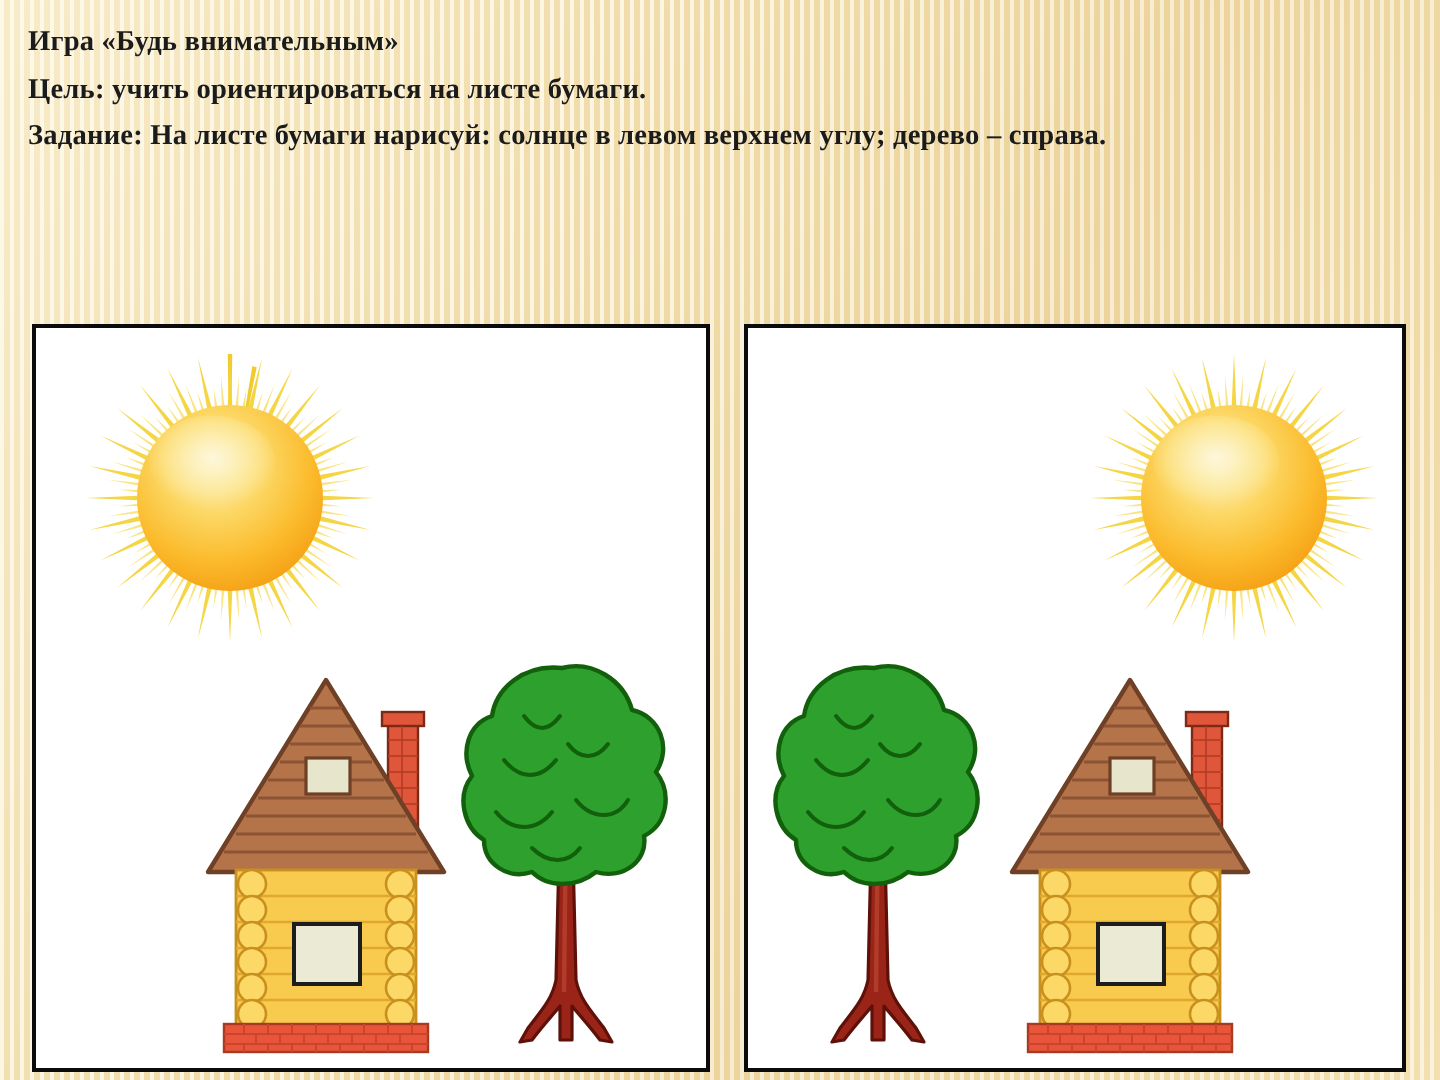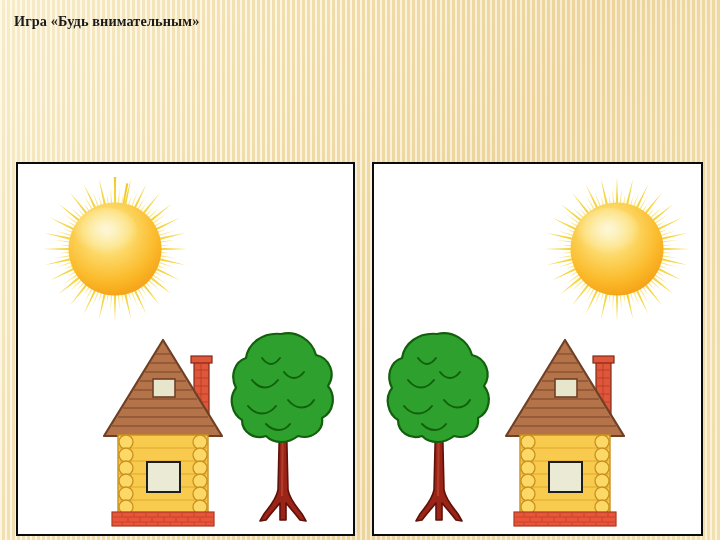--- a/index.html
+++ b/index.html
@@ -93,20 +93,22 @@
   #house-right { left: 128px; top: 168px; }
   #tree-right  { left: 8px;   top: 164px; }
 </style>
 </head>
 <body>
 
 <div id="slide">
 
   <div id="text-block">
     <div class="line l1">Игра «Будь внимательным»</div>
+    <div class="line l2"><b>Цель:</b><span> учить ориентироваться на листе бумаги.</span></div>
+    <div class="line l4"><b>Задание:</b><span> На листе бумаги нарисуй: солнце в левом верхнем углу; дерево – справа.</span></div>
   </div>
 
   <div class="panel" id="panel-left">
     <div class="scene">
 
       <div class="sun" id="sun-left">
         <svg viewBox="0 0 200 200">
           <defs>
             <radialGradient id="sunbodyL" cx="42%" cy="32%" r="72%">
               <stop offset="0%" stop-color="#fdf3c2"></stop>

